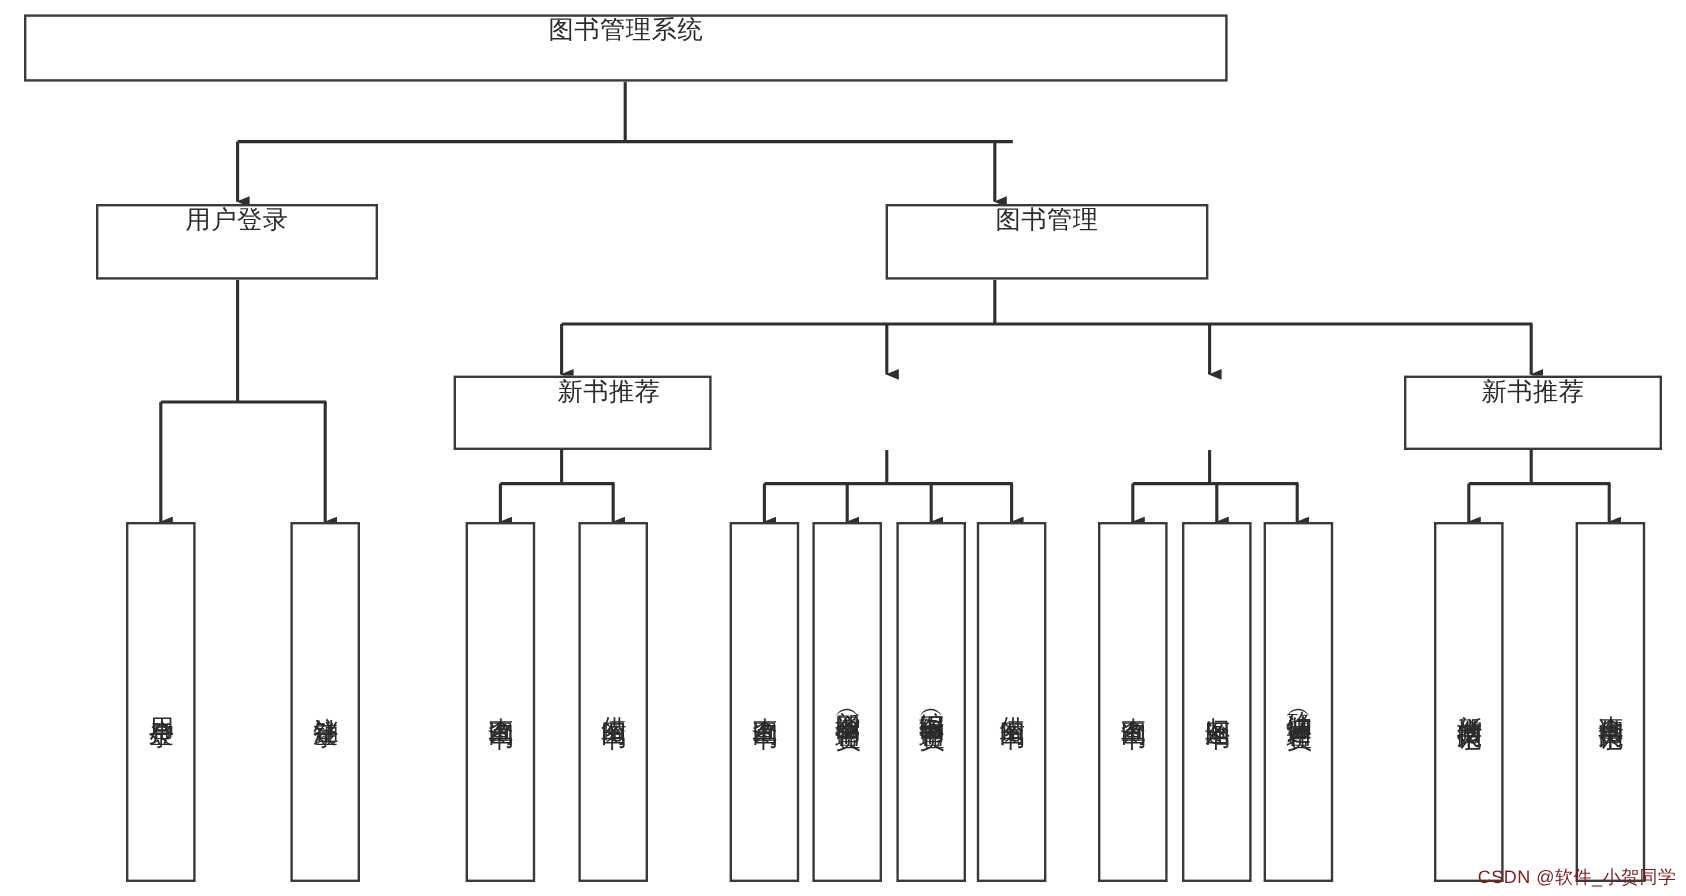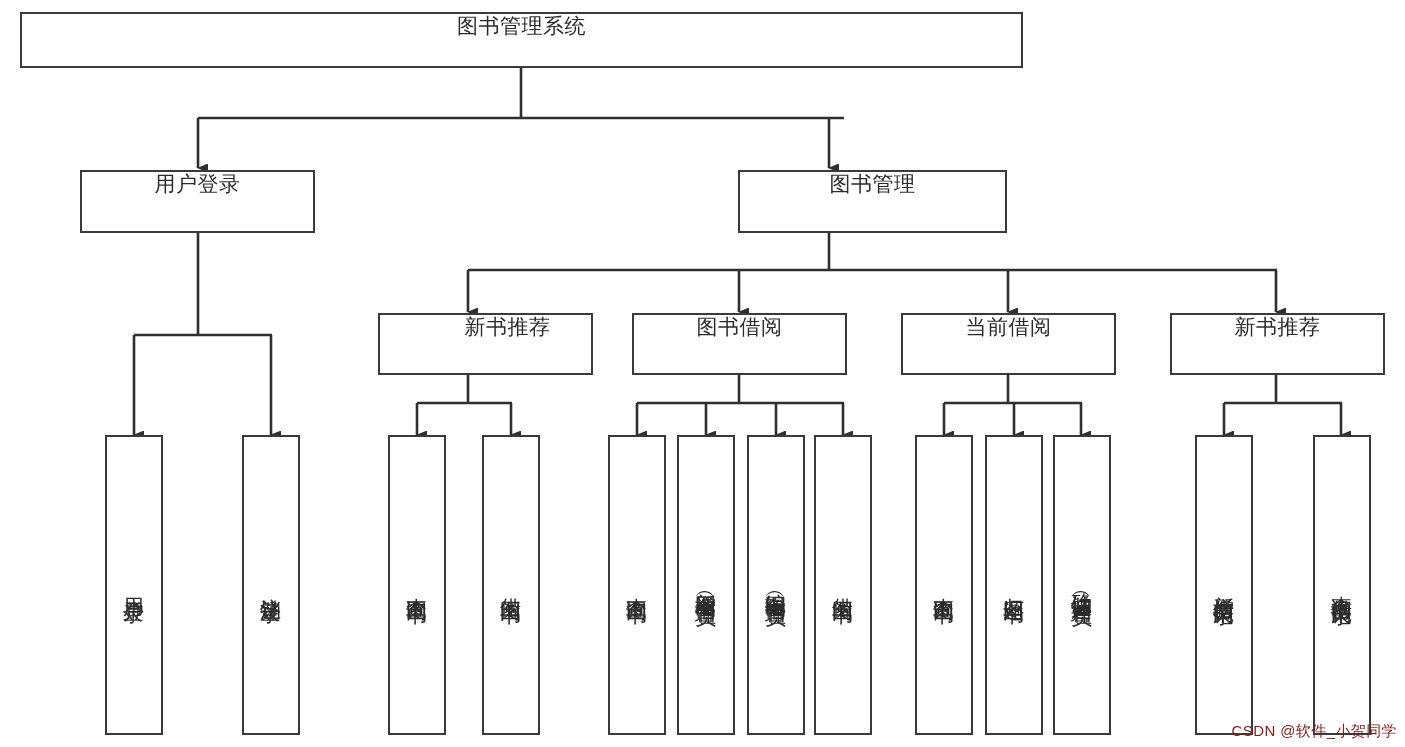--- a/index.html
+++ b/index.html
@@ -130,26 +130,20 @@
   <div class="node-box" style="left:80px; top:170px; width:235px; height:63px;">
     <span class="node-label">用户登录</span>
   </div>
   <div class="node-box" style="left:738px; top:170px; width:269px; height:63px;">
     <span class="node-label">图书管理</span>
   </div>
 
   <div class="node-box" style="left:378px; top:313px; width:215px; height:62px;padding-left:44px;">
     <span class="node-label">新书推荐</span>
   </div>
-  <div class="node-box" style="left:632px; top:313px; width:215px; height:62px;">
-    <span class="node-label">图书借阅</span>
-  </div>
-  <div class="node-box" style="left:901px; top:313px; width:215px; height:62px;">
-    <span class="node-label">当前借阅</span>
-  </div>
   <div class="node-box" style="left:1170px; top:313px; width:215px; height:62px;">
     <span class="node-label">新书推荐</span>
   </div>
 
   <div class="node-box leaf" style="left:105px; top:435px; width:58px; height:300px;">
     <span class="node-label">用户登录</span>
   </div>
   <div class="node-box leaf" style="left:242px; top:435px; width:58px; height:300px;">
     <span class="node-label">注销登录</span>
   </div>

